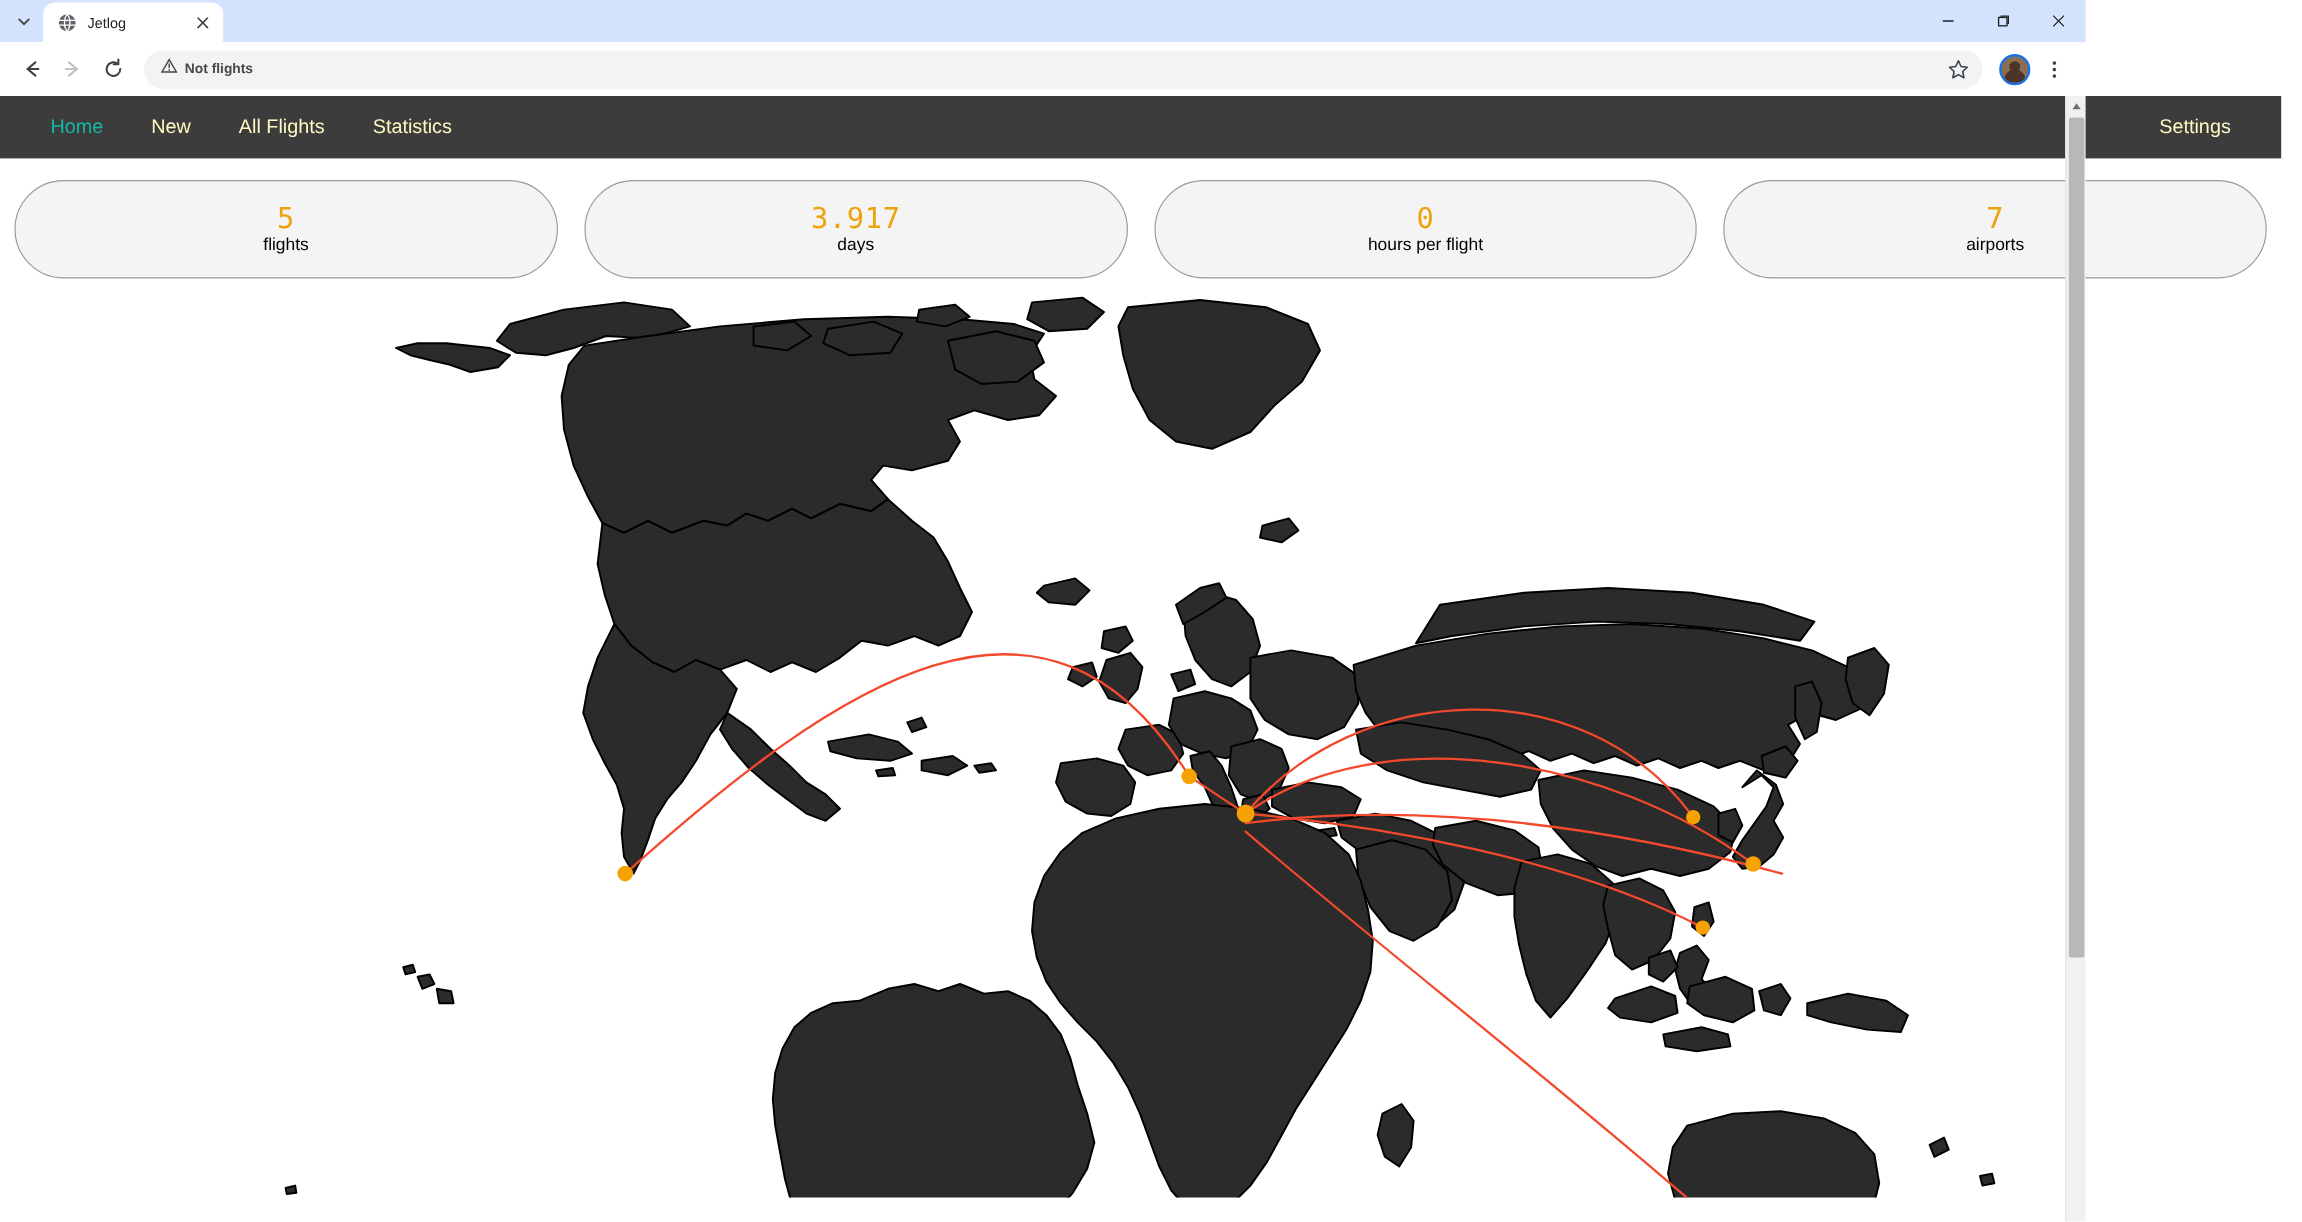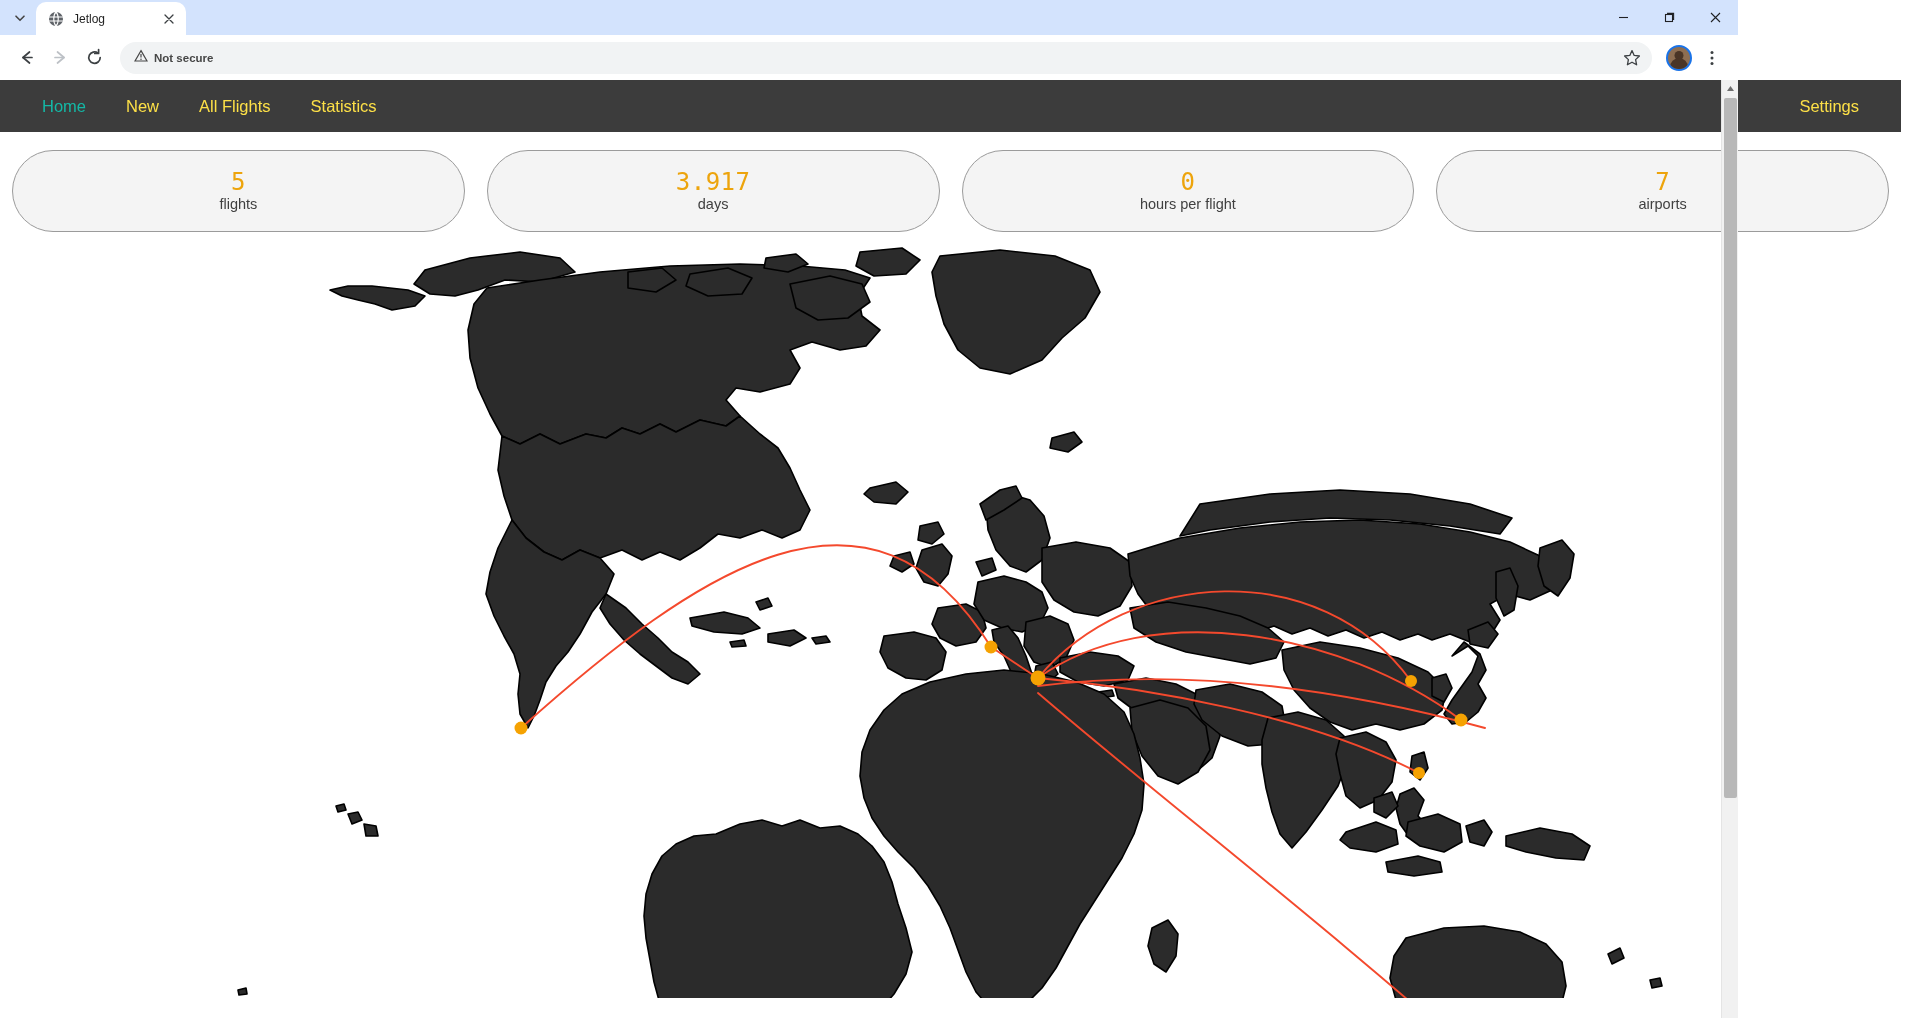--- a/index.html
+++ b/index.html
@@ -93,21 +93,21 @@
   #page { width: 1901px; height: 938px; position: relative; }
 
   
   #navbar {
     height: 52px; background: #3c3c3c;
     display: flex; align-items: center;
     padding: 0 22px; position: relative;
   }
   #nav-left { display: flex; align-items: center; gap: 0; }
   .nav-link {
-    font-size: 16.5px; color: #fde047; text-decoration: none;
+    font-size: 16.5px; color: #fef9c3; text-decoration: none;
     padding: 0 20px; line-height: 52px; cursor: pointer; white-space: nowrap;
   }
   .nav-link.active { color: #14b8a6; }
   #nav-right { margin-left: auto; }
 
   
   #stats-row {
     display: flex; gap: 22px; padding: 18px 12px 0 12px;
   }
   .stat-card {
@@ -115,21 +115,21 @@
     background: #f4f4f4; border: 1px solid #9b9b9b;
     border-radius: 41px;
     display: flex; flex-direction: column;
     align-items: center; justify-content: center; gap: 3px;
     cursor: default;
   }
   .stat-value {
     font-family: "DejaVu Sans Mono", monospace;
     font-size: 24px; color: #eda40c; letter-spacing: .5px; line-height: 1;
   }
-  .stat-label { font-size: 14.5px; color: #404040; line-height: 1; }
+  .stat-label { font-size: 14.5px; color: #000000; line-height: 1; }
 
   
   #map-wrap {
     position: relative; width: 1901px; height: 770px;
     display: flex; align-items: flex-start; justify-content: center;
   }
   #map-svg { display: block; margin-top: 6px; }
 
   
   #scrollbar {
@@ -214,21 +214,21 @@
 
     <div id="omnibox">
       <div id="not-secure-chip">
         <span>
           <svg width="14" height="14" viewBox="0 0 14 14">
               <path d="M7 1.6 L13 12 H1 Z" fill="none" stroke="#474747" stroke-width="1.2"></path>
               <path d="M7 5 V8.6" stroke="#474747" stroke-width="1.2"></path>
               <circle cx="7" cy="10.2" r=".75" fill="#474747"></circle>
             </svg>
         </span>
-        <span id="not-secure-label">Not secure</span>
+        <span id="not-secure-label">Not flights</span>
       </div>
       <div class="tb-btn" id="star-btn">
         <svg width="18" height="18" viewBox="0 0 18 18">
             <path d="M9 1.6 L11.2 6.4 L16.4 7 L12.6 10.6 L13.6 15.8 L9 13.2 L4.4 15.8 L5.4 10.6 L1.6 7 L6.8 6.4 Z" fill="none" stroke="#3c4043" stroke-width="1.3" stroke-linejoin="round"></path>
           </svg>
       </div>
     </div>
 
     <div id="avatar">
       <span class="head"></span>

